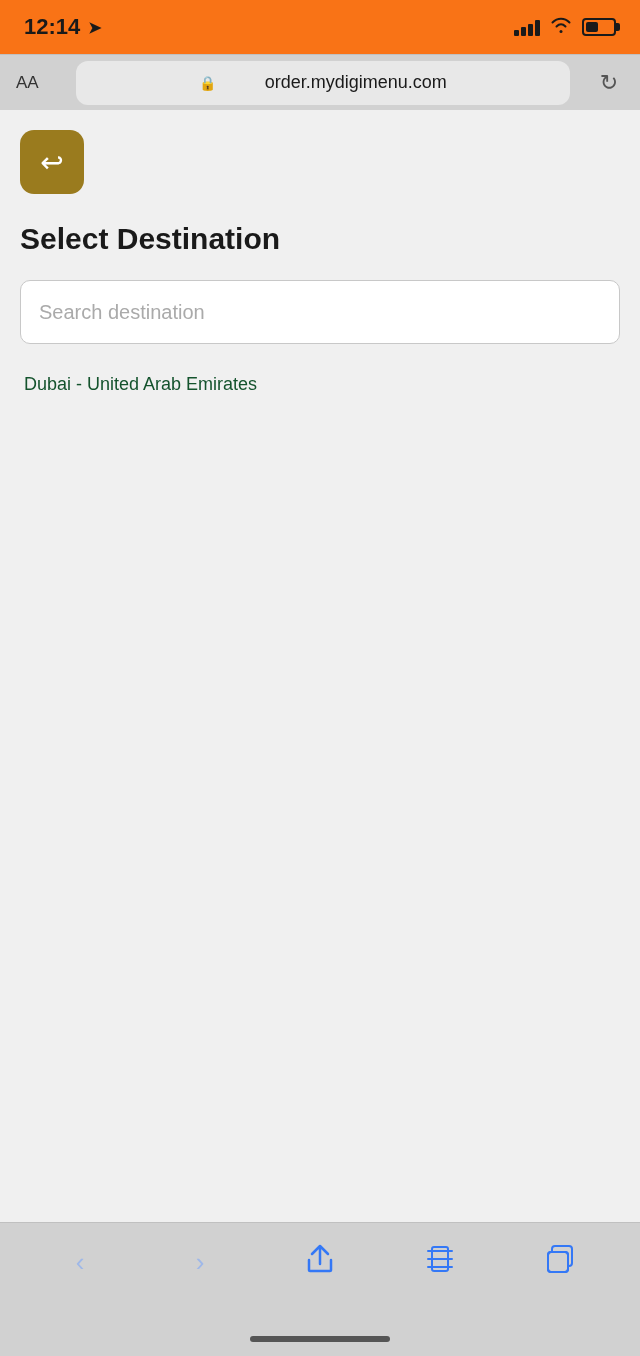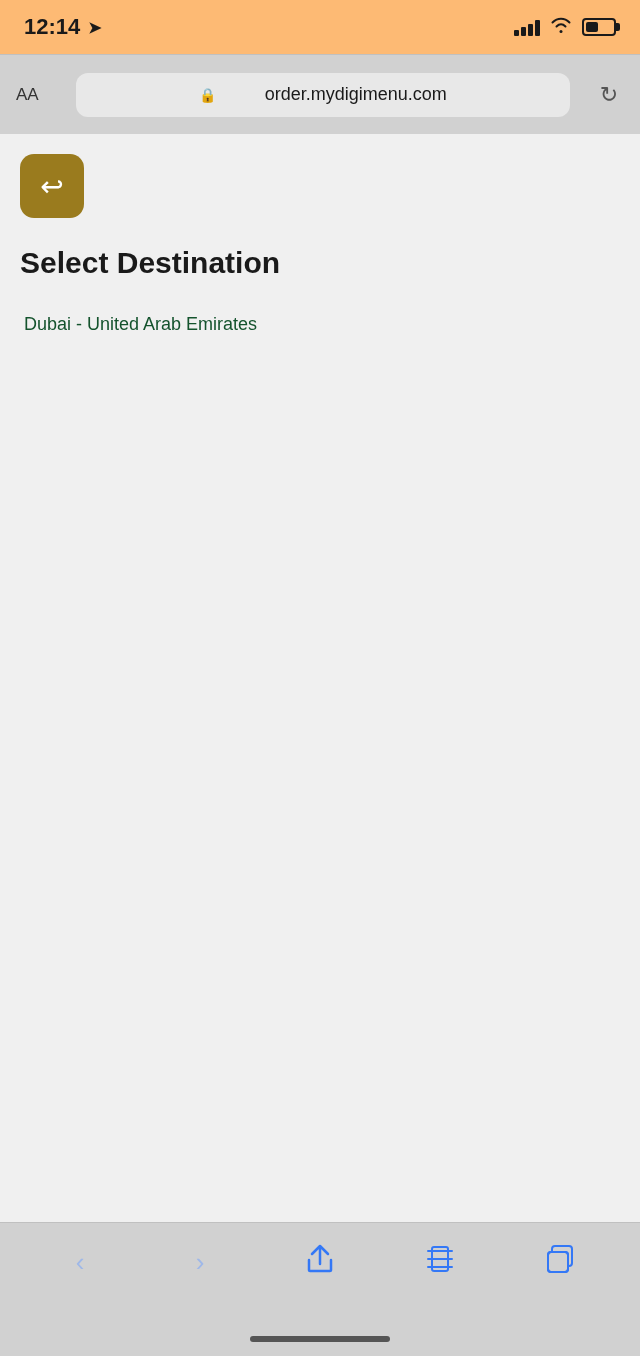--- a/index.html
+++ b/index.html
@@ -10,21 +10,21 @@
       height: 1356px;
       background: #f0f0f0;
       font-family: -apple-system, 'Helvetica Neue', Arial, sans-serif;
       overflow: hidden;
       display: flex;
       flex-direction: column;
     }
 
     
     .status-bar {
-      background: #fdba74;
+      background: #f97316;
       height: 54px;
       display: flex;
       align-items: center;
       justify-content: space-between;
       padding: 0 24px;
       flex-shrink: 0;
     }
 
     .status-time {
       font-size: 22px;
@@ -90,21 +90,21 @@
     .battery-fill {
       height: 100%;
       width: 45%;
       background: #1a1a1a;
       border-radius: 2px;
     }
 
     
     .browser-bar {
       background: #d1d1d1;
-      height: 80px;
+      height: 56px;
       display: flex;
       align-items: center;
       padding: 0 16px;
       gap: 24px;
       flex-shrink: 0;
       border-top: 1px solid #c0c0c0;
     }
 
     .browser-aa {
       font-size: 17px;
@@ -294,20 +294,23 @@
 </div>
 
 <div class="main-content">
 
   <div class="back-button">
     <span class="back-arrow">↩</span>
   </div>
 
   <h1 class="page-title">Select Destination</h1>
 
+  <div class="search-container">
+    <input class="search-input" type="text" placeholder="Search destination" style="">
+  </div>
 
   <div class="destination-text">Dubai - United Arab Emirates</div>
 
 </div>
 
 <div class="bottom-nav">
   <div class="nav-btn">
     <span class="nav-icon disabled">‹</span>
   </div>
   <div class="nav-btn">

